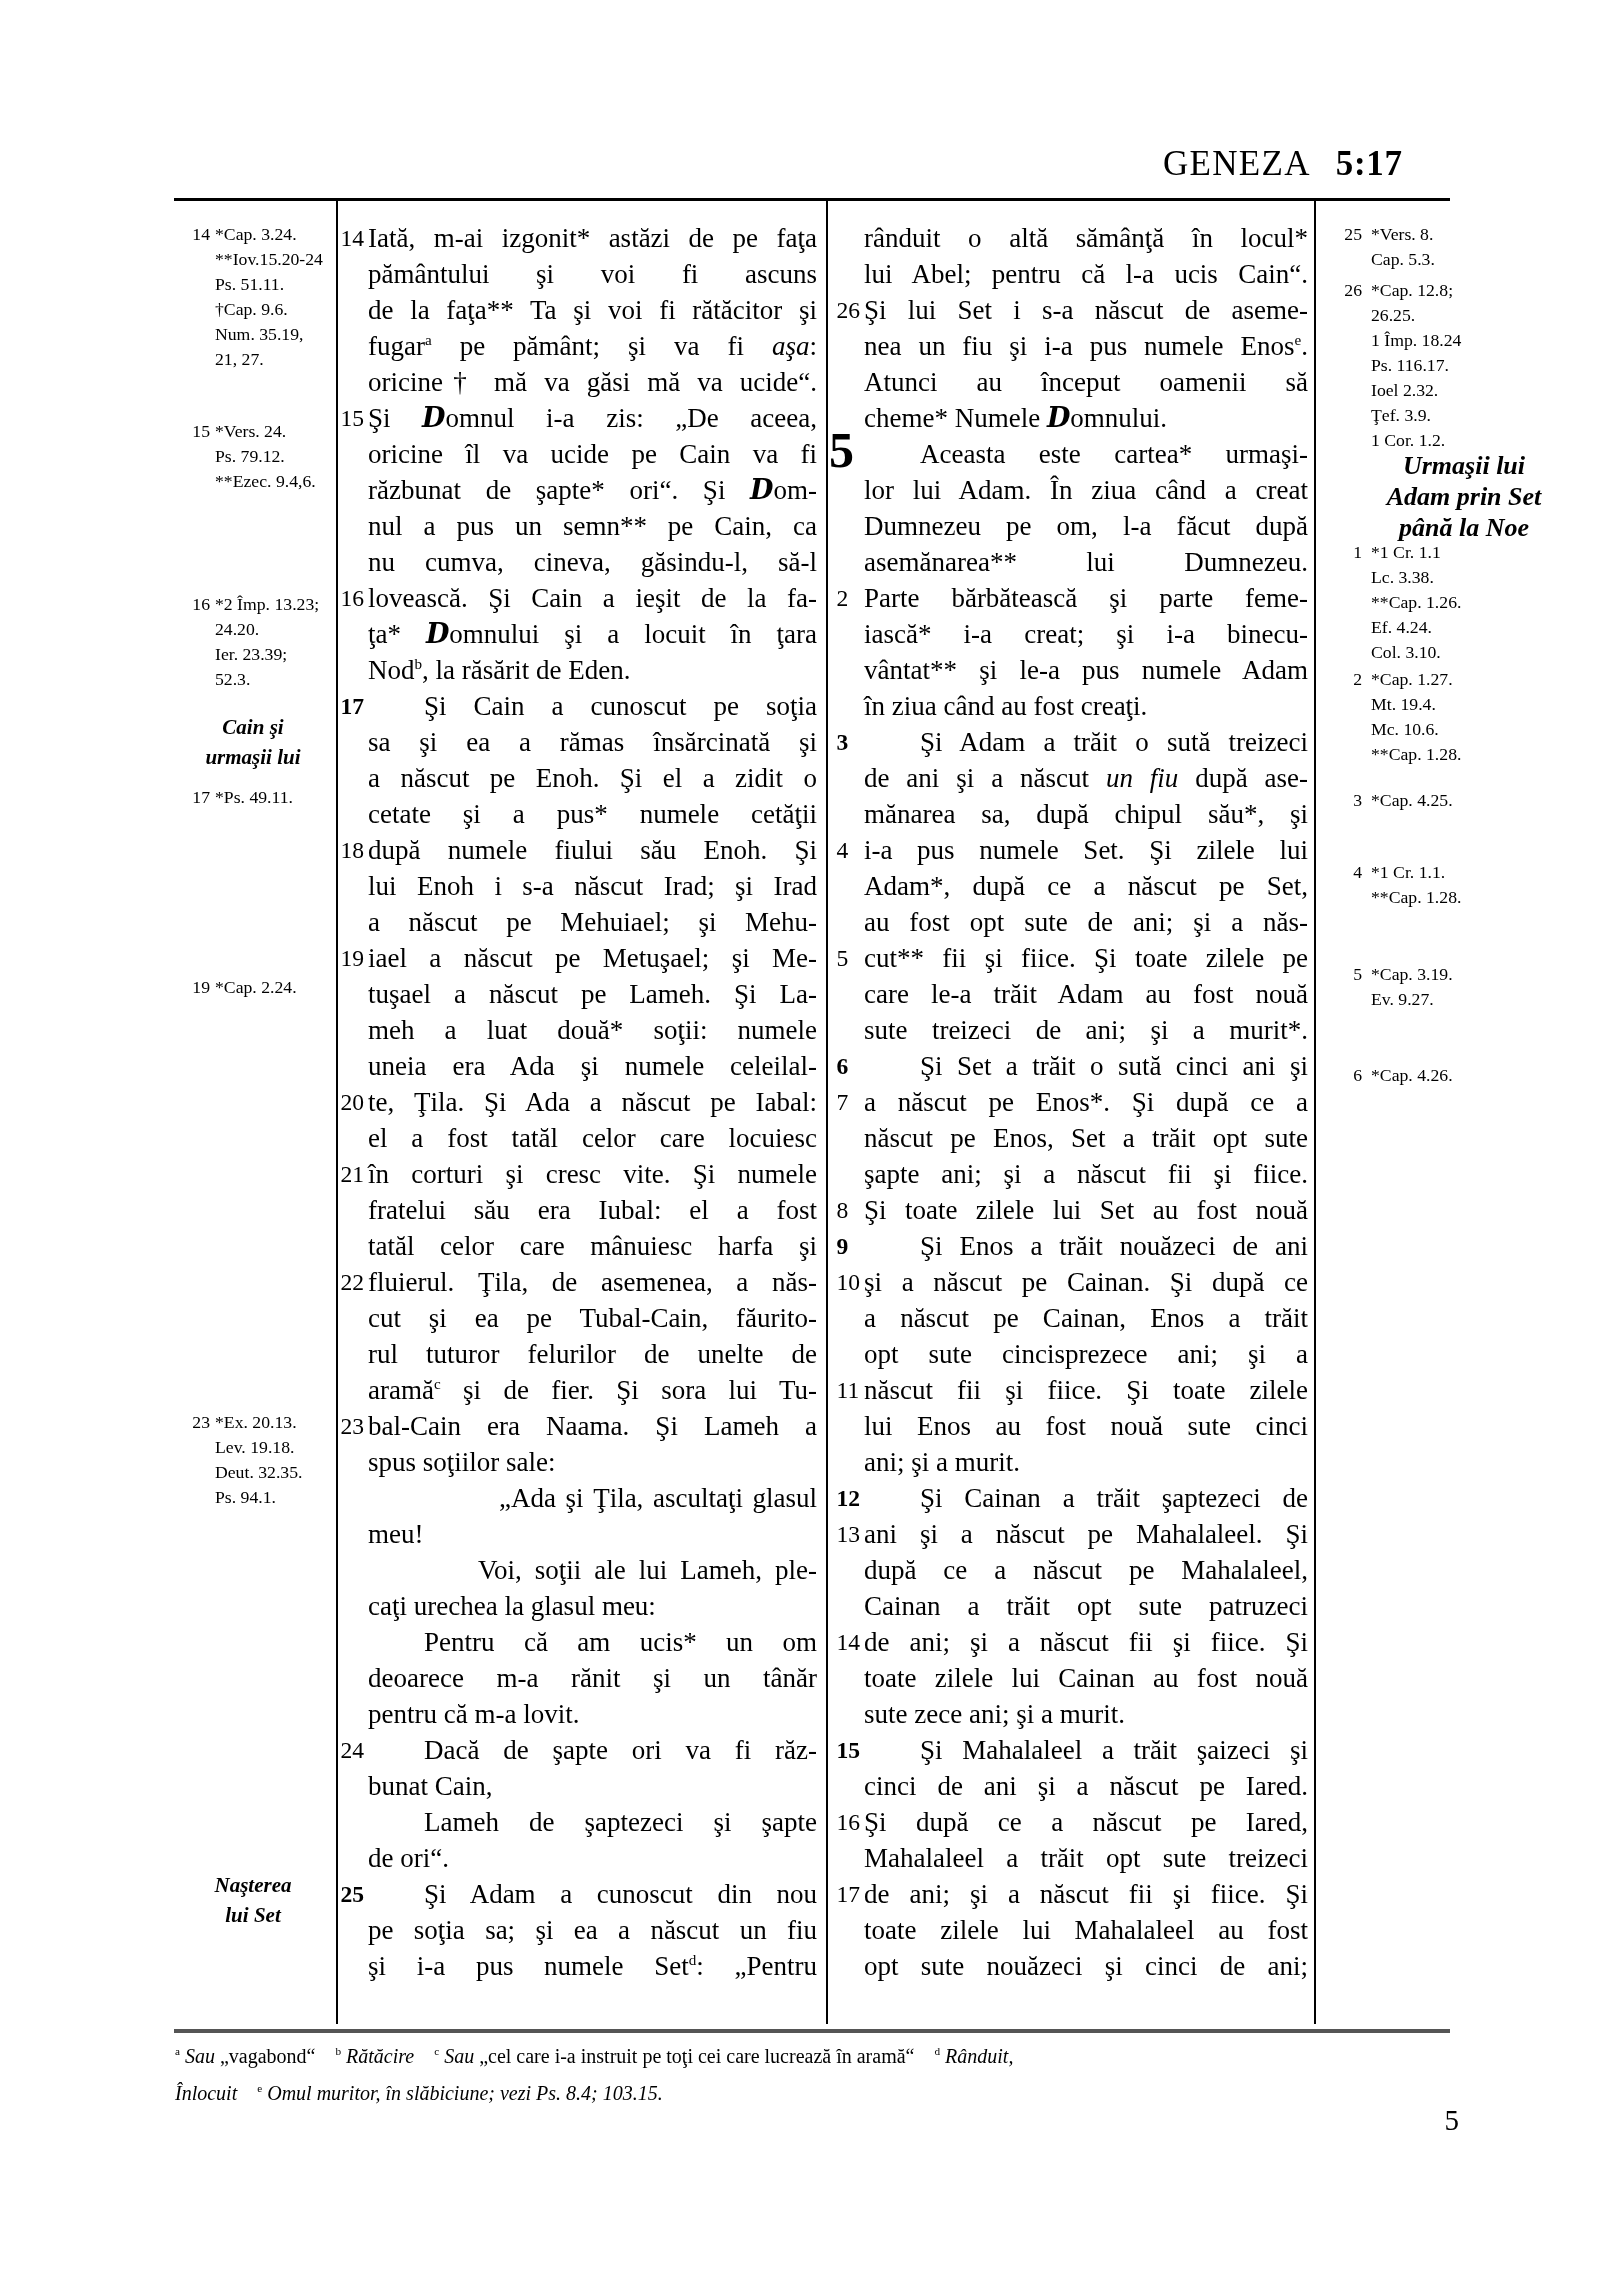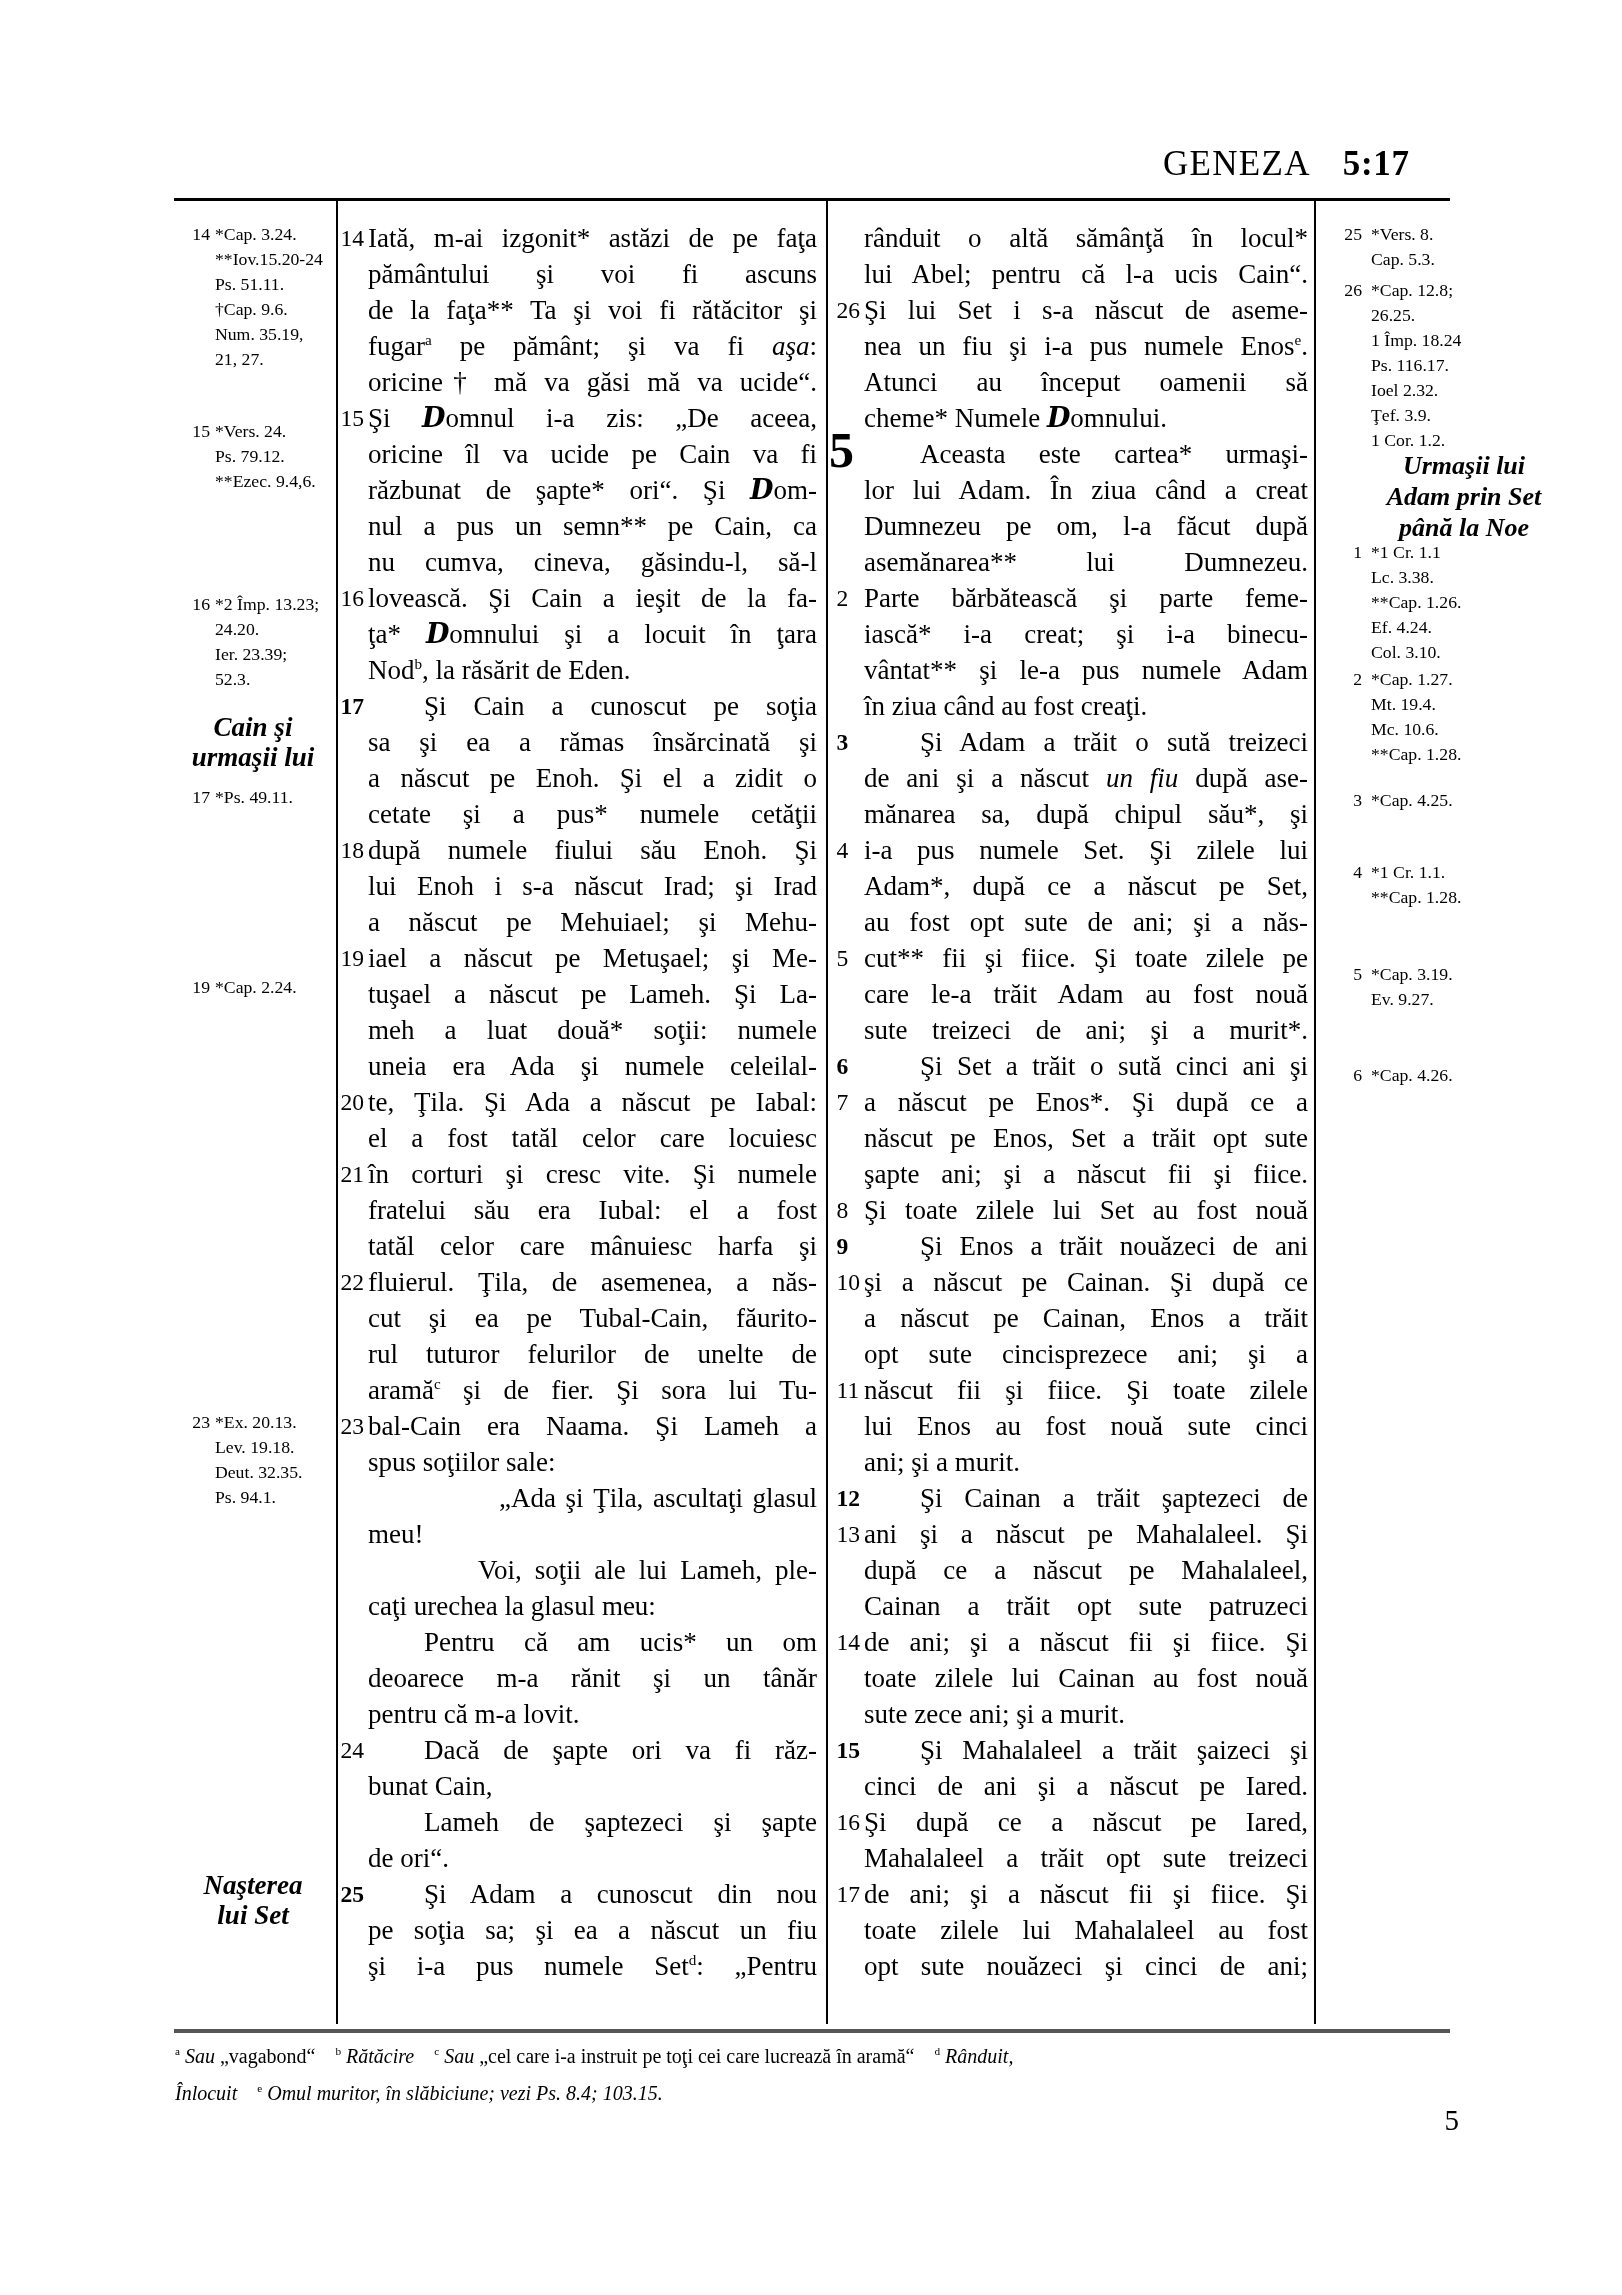--- a/index.html
+++ b/index.html
@@ -2,21 +2,21 @@
 <html style="font-size:10.5px"><head>
 <meta charset="utf-8">
 <style>
   html,body{margin:0;padding:0;}
   body{
     width:1622px;height:2295px;position:relative;overflow:hidden;
     background:#ffffff;color:#000;
     font-family:"Liberation Serif","DejaVu Serif",serif;
   }
   
-  #hdr{position:absolute;top:144px;left:1163px;font-size:35px;display:flex;gap:32px;letter-spacing:1.3px;}
+  #hdr{position:absolute;top:144px;left:1163px;font-size:35px;display:flex;gap:25px;letter-spacing:1.3px;}
   #hdr .ref{font-weight:bold;letter-spacing:0.7px;}
   
   .rule{position:absolute;background:#000;}
   #ruletop{left:174px;top:198px;width:1276px;height:2.6px;}
   #rulefoot{left:174px;top:2029px;width:1276px;height:3.9px;background:#555;}
   #rv1{left:336px;top:201px;width:2px;height:1823px;}
   #rv2{left:826px;top:201px;width:2px;height:1823px;}
   #rv3{left:1314px;top:201px;width:2px;height:1823px;}
   
   .tcol{position:absolute;top:220px;font-size:27px;line-height:36px;}
@@ -33,21 +33,21 @@
   .dcap{font-style:italic;font-weight:bold;font-family:"DejaVu Serif",serif;}
   sup{font-size:56%;line-height:0;}
   i{font-style:italic;}
   
   #lmargin{position:absolute;left:171px;top:0;width:164px;}
   #rmargin{position:absolute;left:1319px;top:0;width:290px;}
   .mnote{position:absolute;left:0;width:100%;padding-left:44px;box-sizing:border-box;font-size:17.7px;line-height:25px;}
   #rmargin .mnote{padding-left:52px;}
   .mnum{position:absolute;left:0;top:0;width:39px;text-align:right;}
   #rmargin .mnum{width:43px;}
-  .mheading{position:absolute;left:0;width:100%;box-sizing:border-box;font-weight:bold;font-style:italic;font-size:27px;line-height:30px;text-align:center;}
+  .mheading{position:absolute;left:0;width:100%;box-sizing:border-box;font-weight:bold;font-style:italic;font-size:21px;line-height:30px;text-align:center;}
   #rmargin .mheading{font-size:26px;line-height:31px;}
   
   #footnotes{position:absolute;left:175px;top:2038px;width:1276px;font-size:20px;line-height:37px;}
   #pagenum{position:absolute;left:1400px;top:2104px;width:59px;text-align:right;font-size:29px;}
 </style>
 </head>
 <body>
 
 <div id="hdr">
   <span class="book">GENEZA</span>

